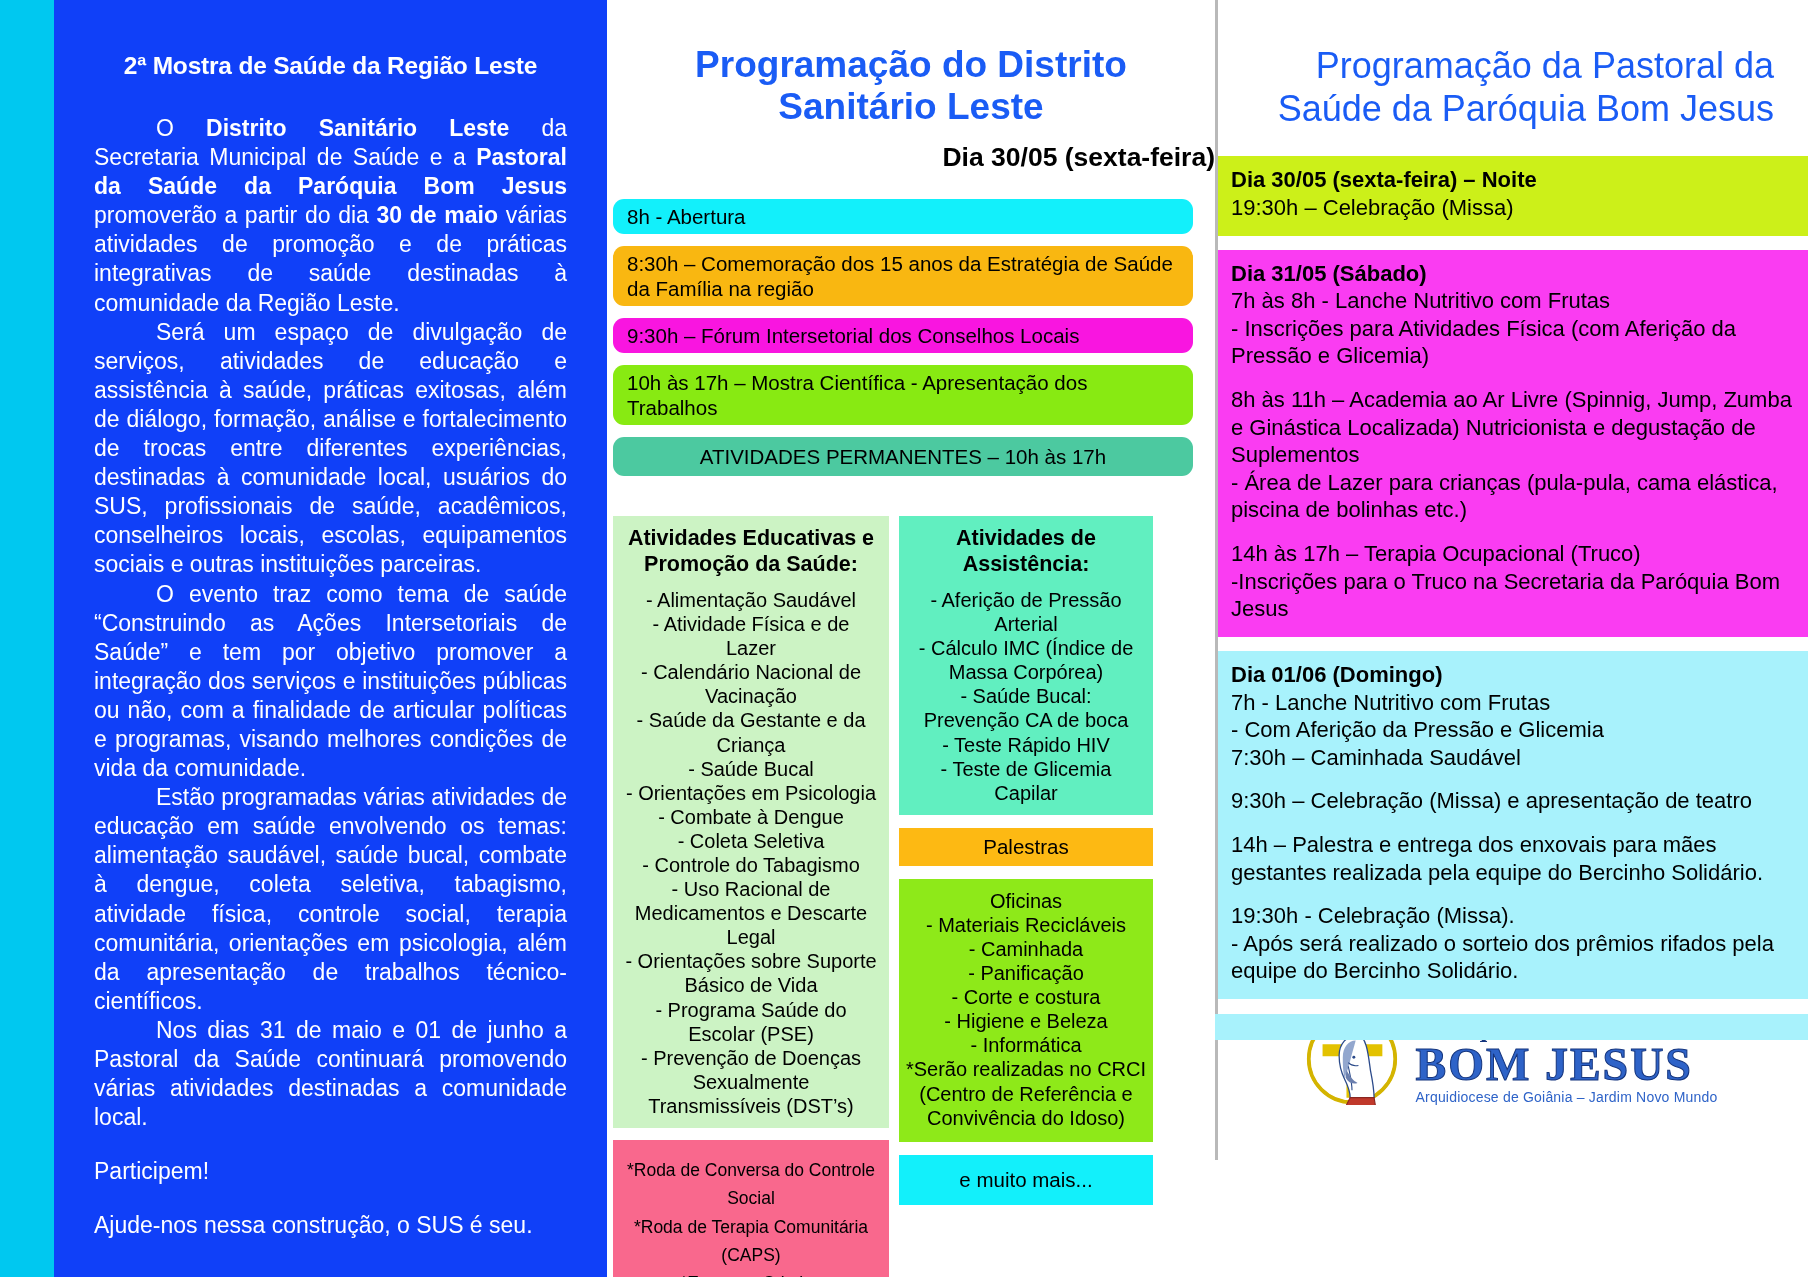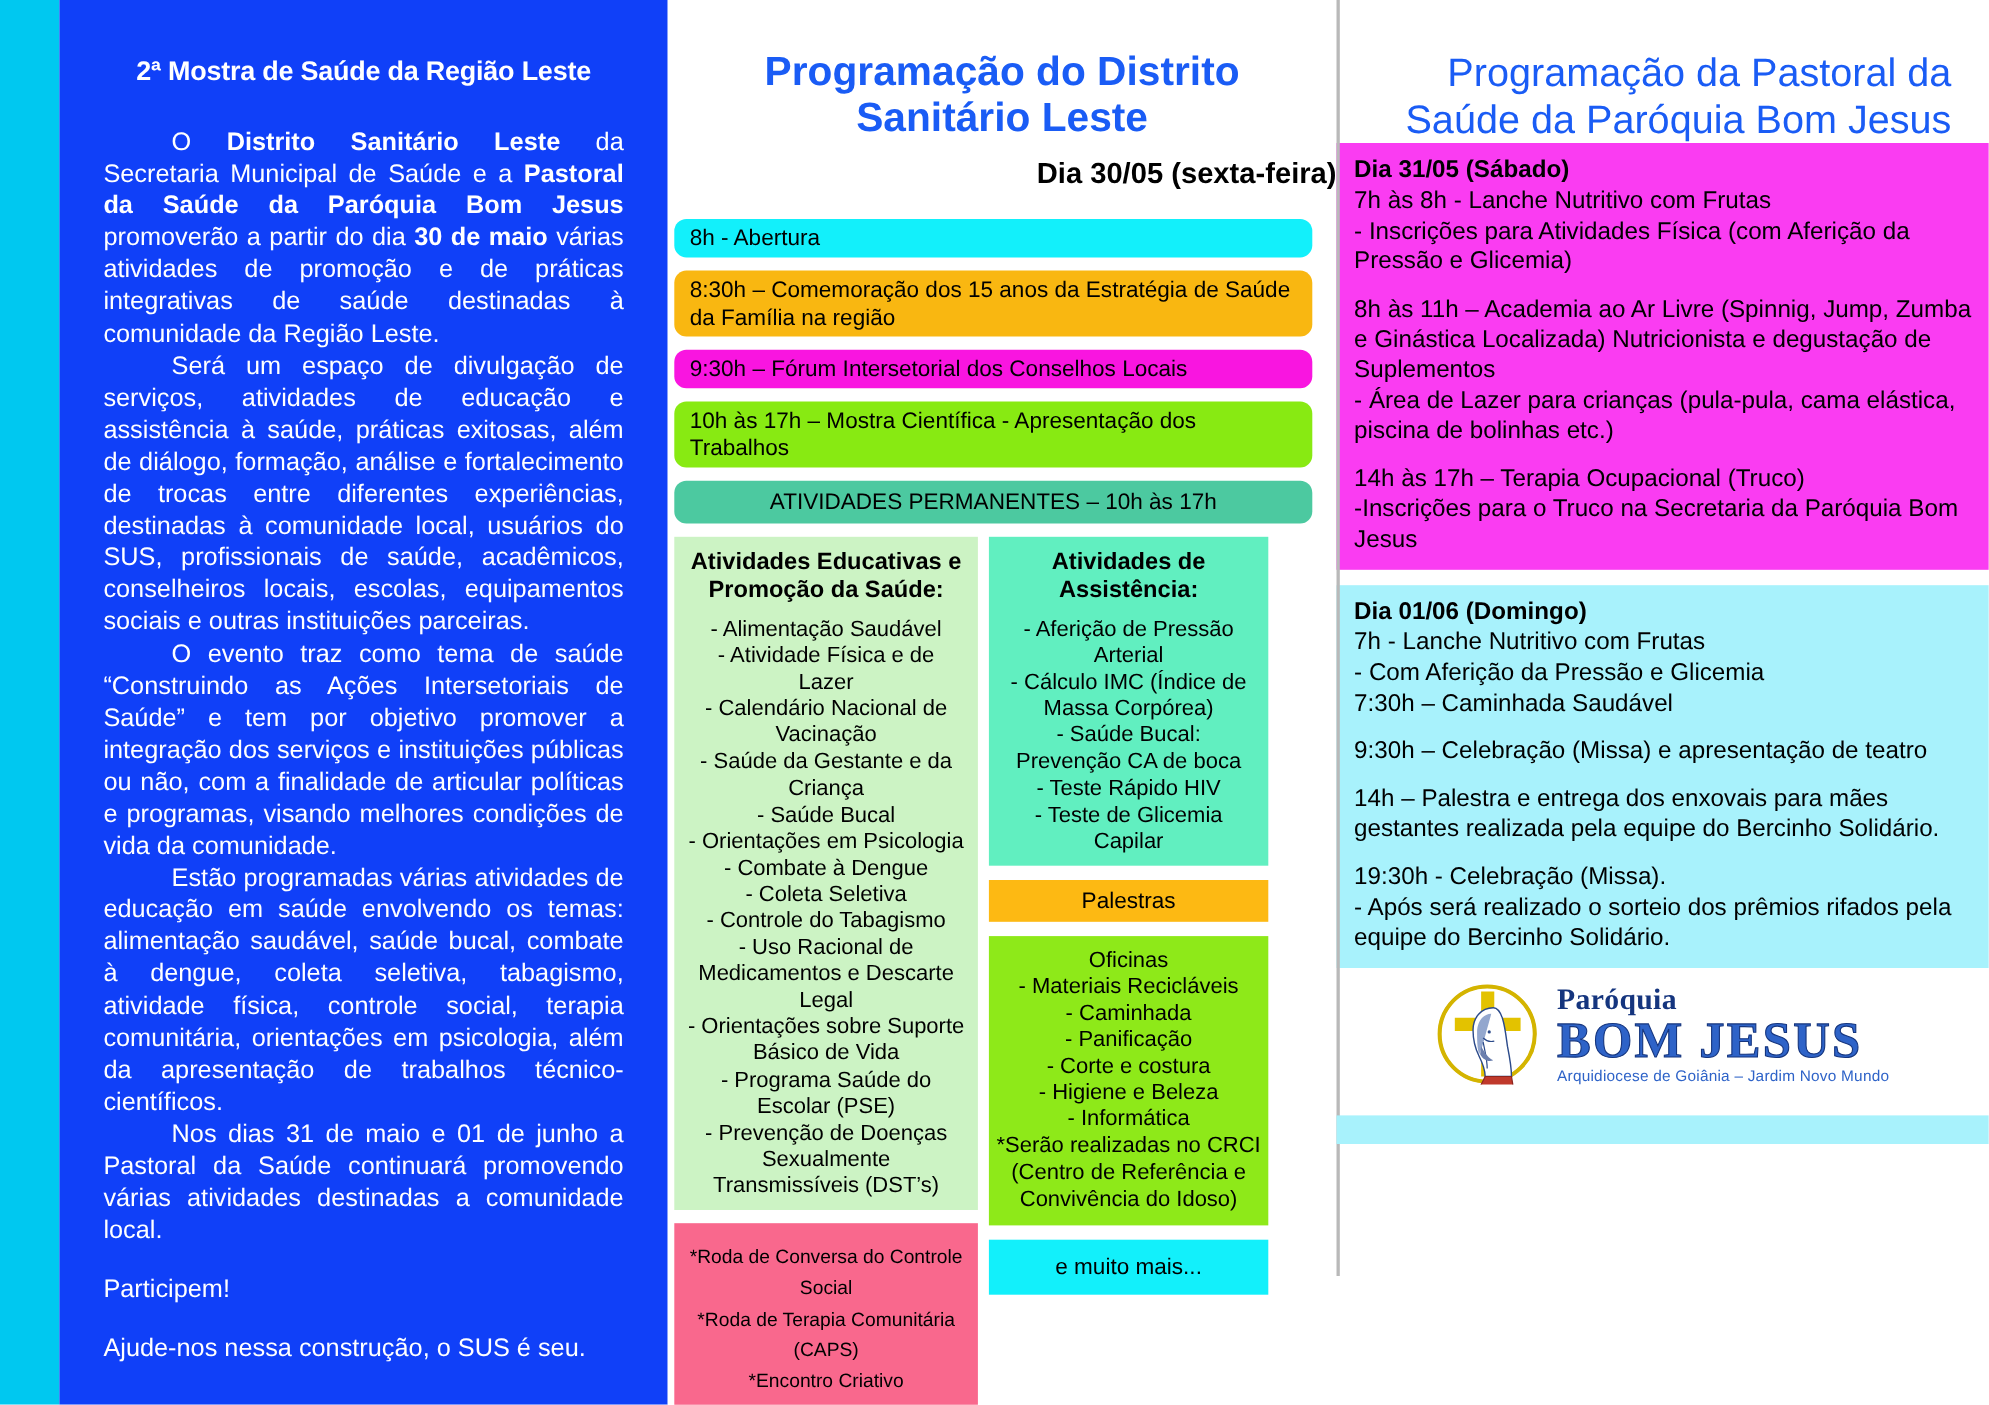--- a/index.html
+++ b/index.html
@@ -66,21 +66,21 @@
   .bar.lime{background:#88ea12;}
   .bar.teal{background:#4cc9a0;text-align:center;font-size:20.5px;padding:7px 8px;}
 
   .two-col{
     display:flex;gap:10px;margin:0 6px;
     align-items:flex-start;
   }
   .col-a{width:276px;}
   .col-b{width:254px;}
 
-  .panelbox{box-sizing:border-box;padding:10px 12px;color:#000;}
+  .panelbox{box-sizing:border-box;padding:10px 12px;color:#000;margin-top:28px;}
   .panelbox h4{
     margin:0 0 10px 0;font-size:21.5px;font-weight:bold;text-align:center;
     line-height:1.2;
   }
   .panelbox .ln{
     font-size:20px;line-height:1.205;text-align:center;
   }
   .box-edu{background:#ccf3c4;}
   .box-assist{background:#61efc0;}
   .box-pink{background:#f9688d;margin-top:12px;padding:16px 8px 20px 8px;}
@@ -235,20 +235,24 @@
         <div class="bar-muito">e muito mais...</div>
       </div>
 
     </div>
   </div>
 
   <div class="right">
     <div class="right-divider"></div>
     <div class="right-title">Programação da Pastoral da Saúde da Paróquia Bom Jesus</div>
     <div id="right-blocks">
+        <div class="rblock r-lime">
+          <span class="day">Dia 30/05 (sexta-feira) – Noite</span>
+          <div>19:30h – Celebração (Missa)</div>
+        </div>
         <div class="rblock r-magenta">
           <span class="day">Dia 31/05 (Sábado)</span>
           <div> 7h às 8h - Lanche Nutritivo com Frutas</div>
           <div>- Inscrições para Atividades Física (com Aferição da Pressão e Glicemia)</div>
           <span class="sp"></span>
           <div>8h às 11h  – Academia ao Ar Livre (Spinnig, Jump, Zumba e Ginástica Localizada) Nutricionista e degustação de Suplementos</div>
           <div>- Área de Lazer para crianças (pula-pula, cama elástica, piscina de bolinhas etc.)</div>
           <span class="sp"></span>
           <div>14h às 17h – Terapia Ocupacional (Truco)</div>
           <div>-Inscrições para o Truco na Secretaria da Paróquia Bom Jesus</div>

